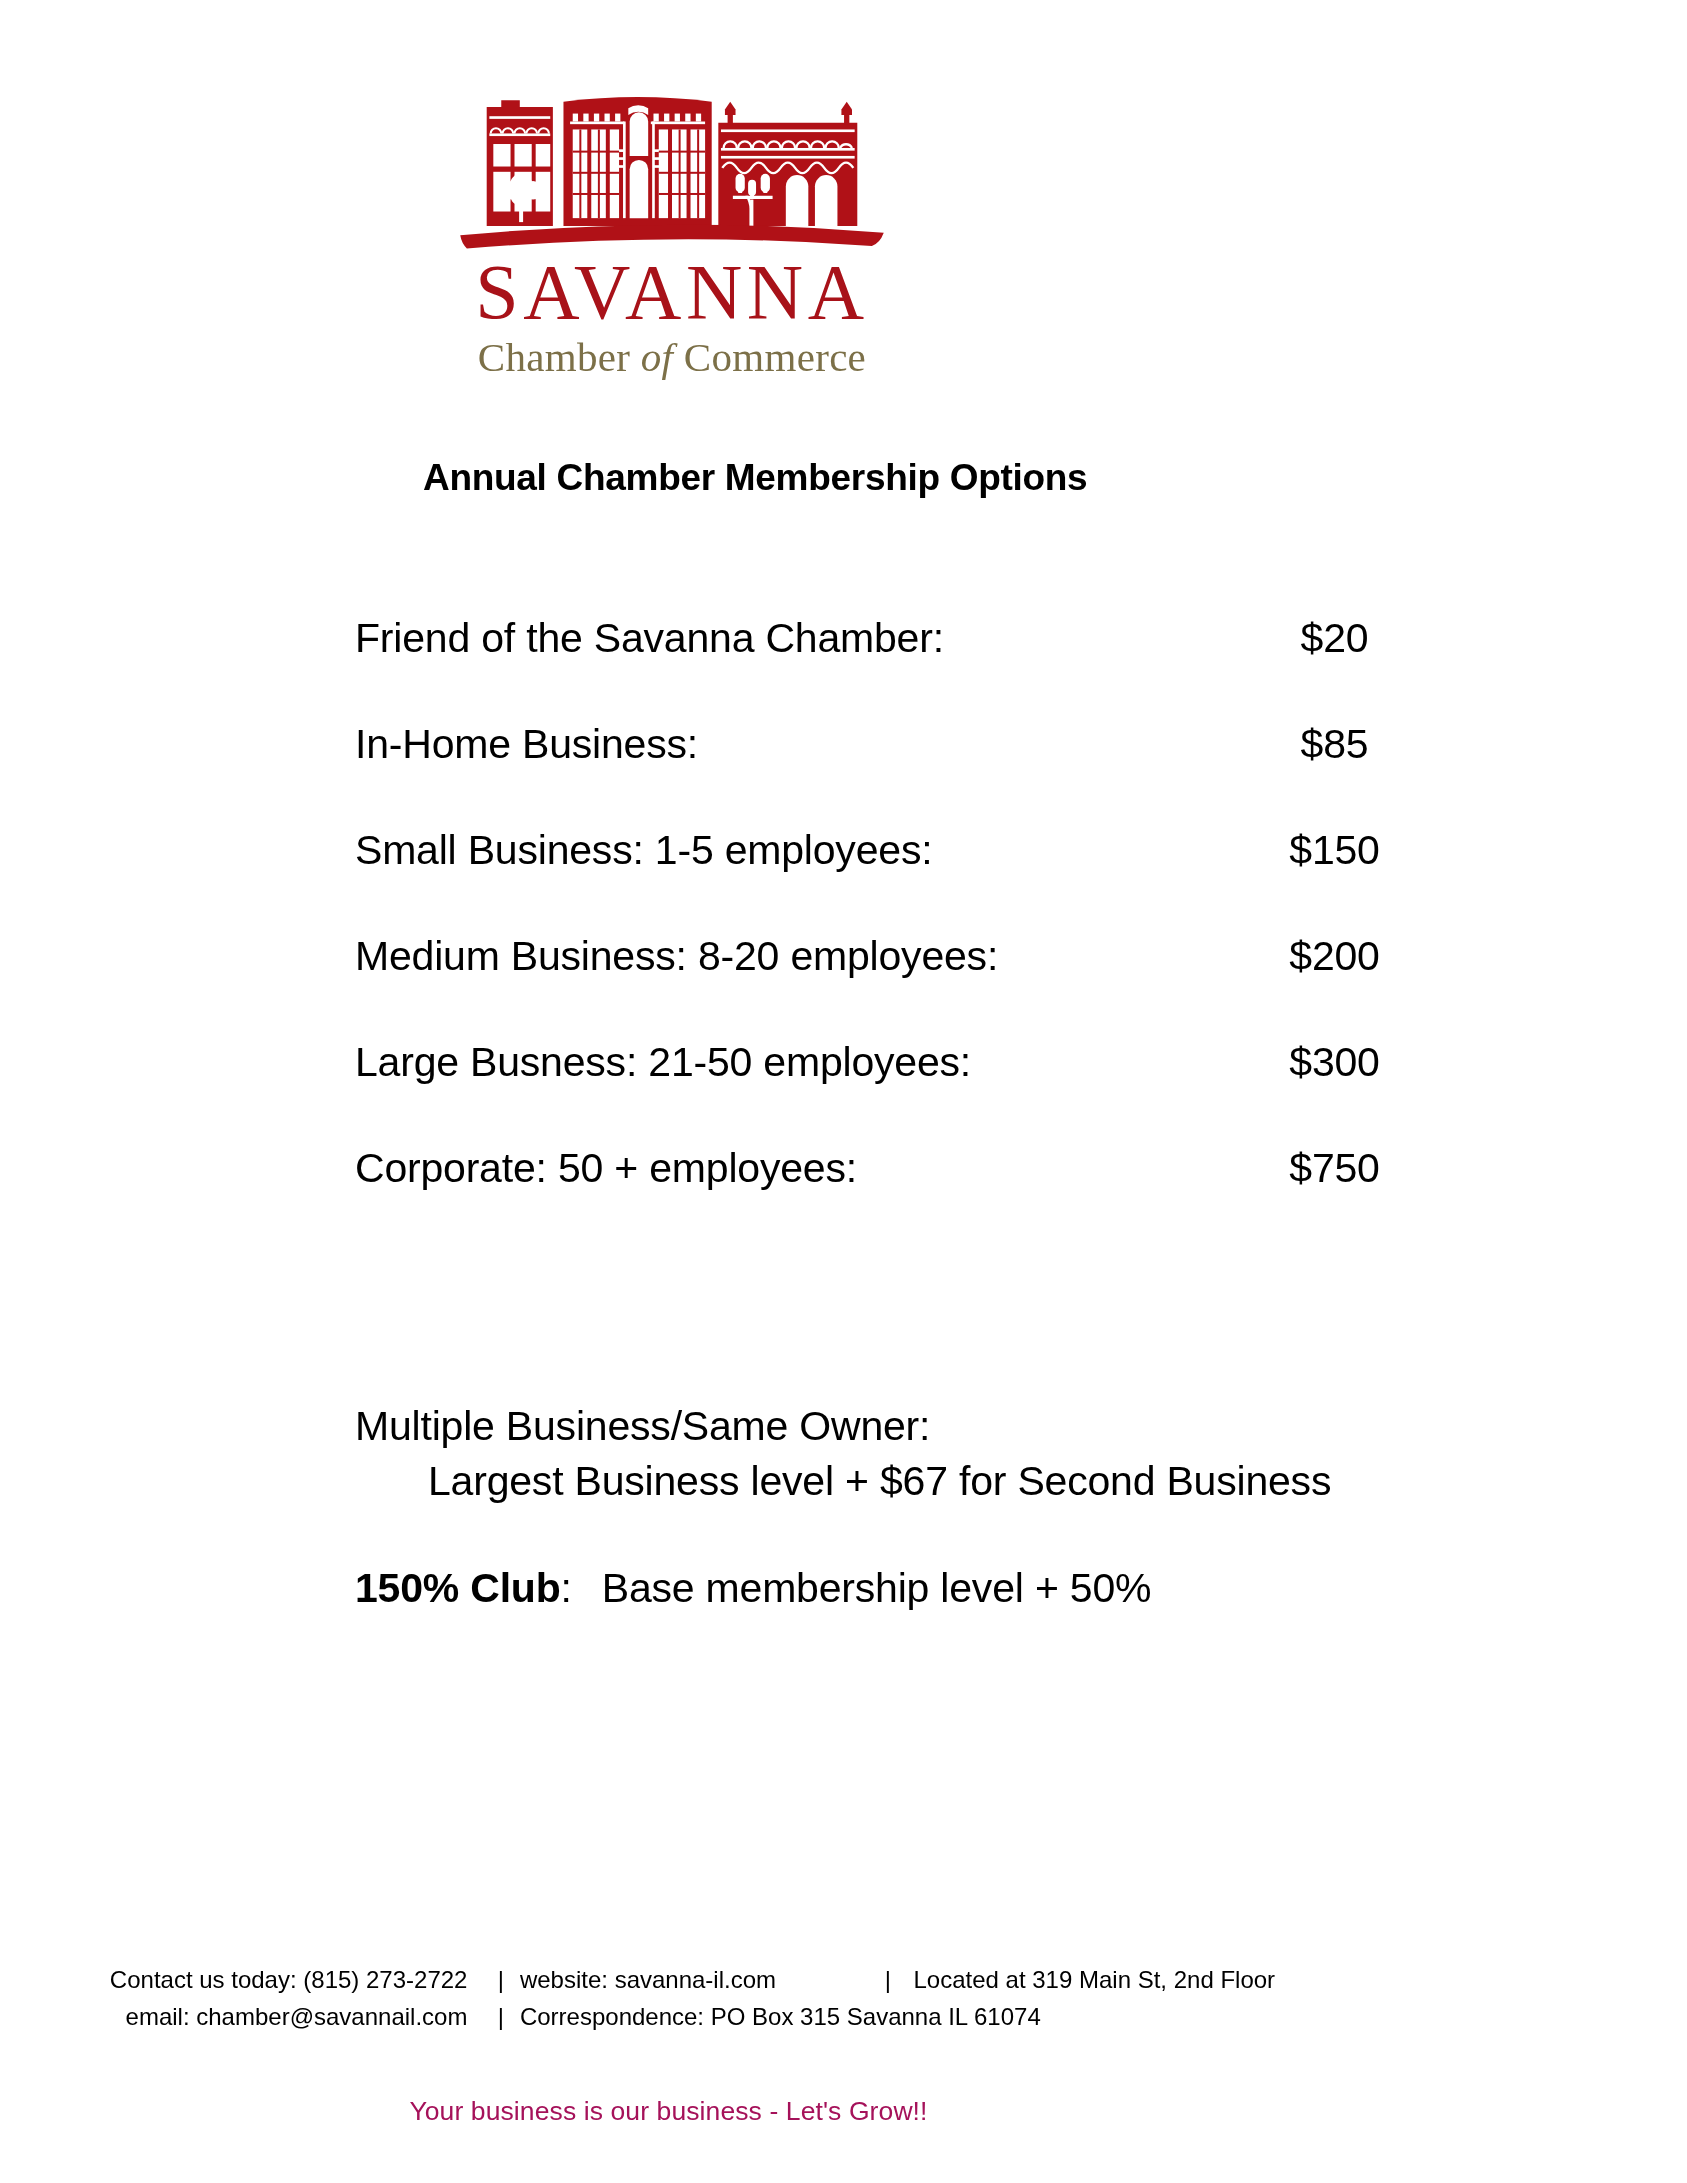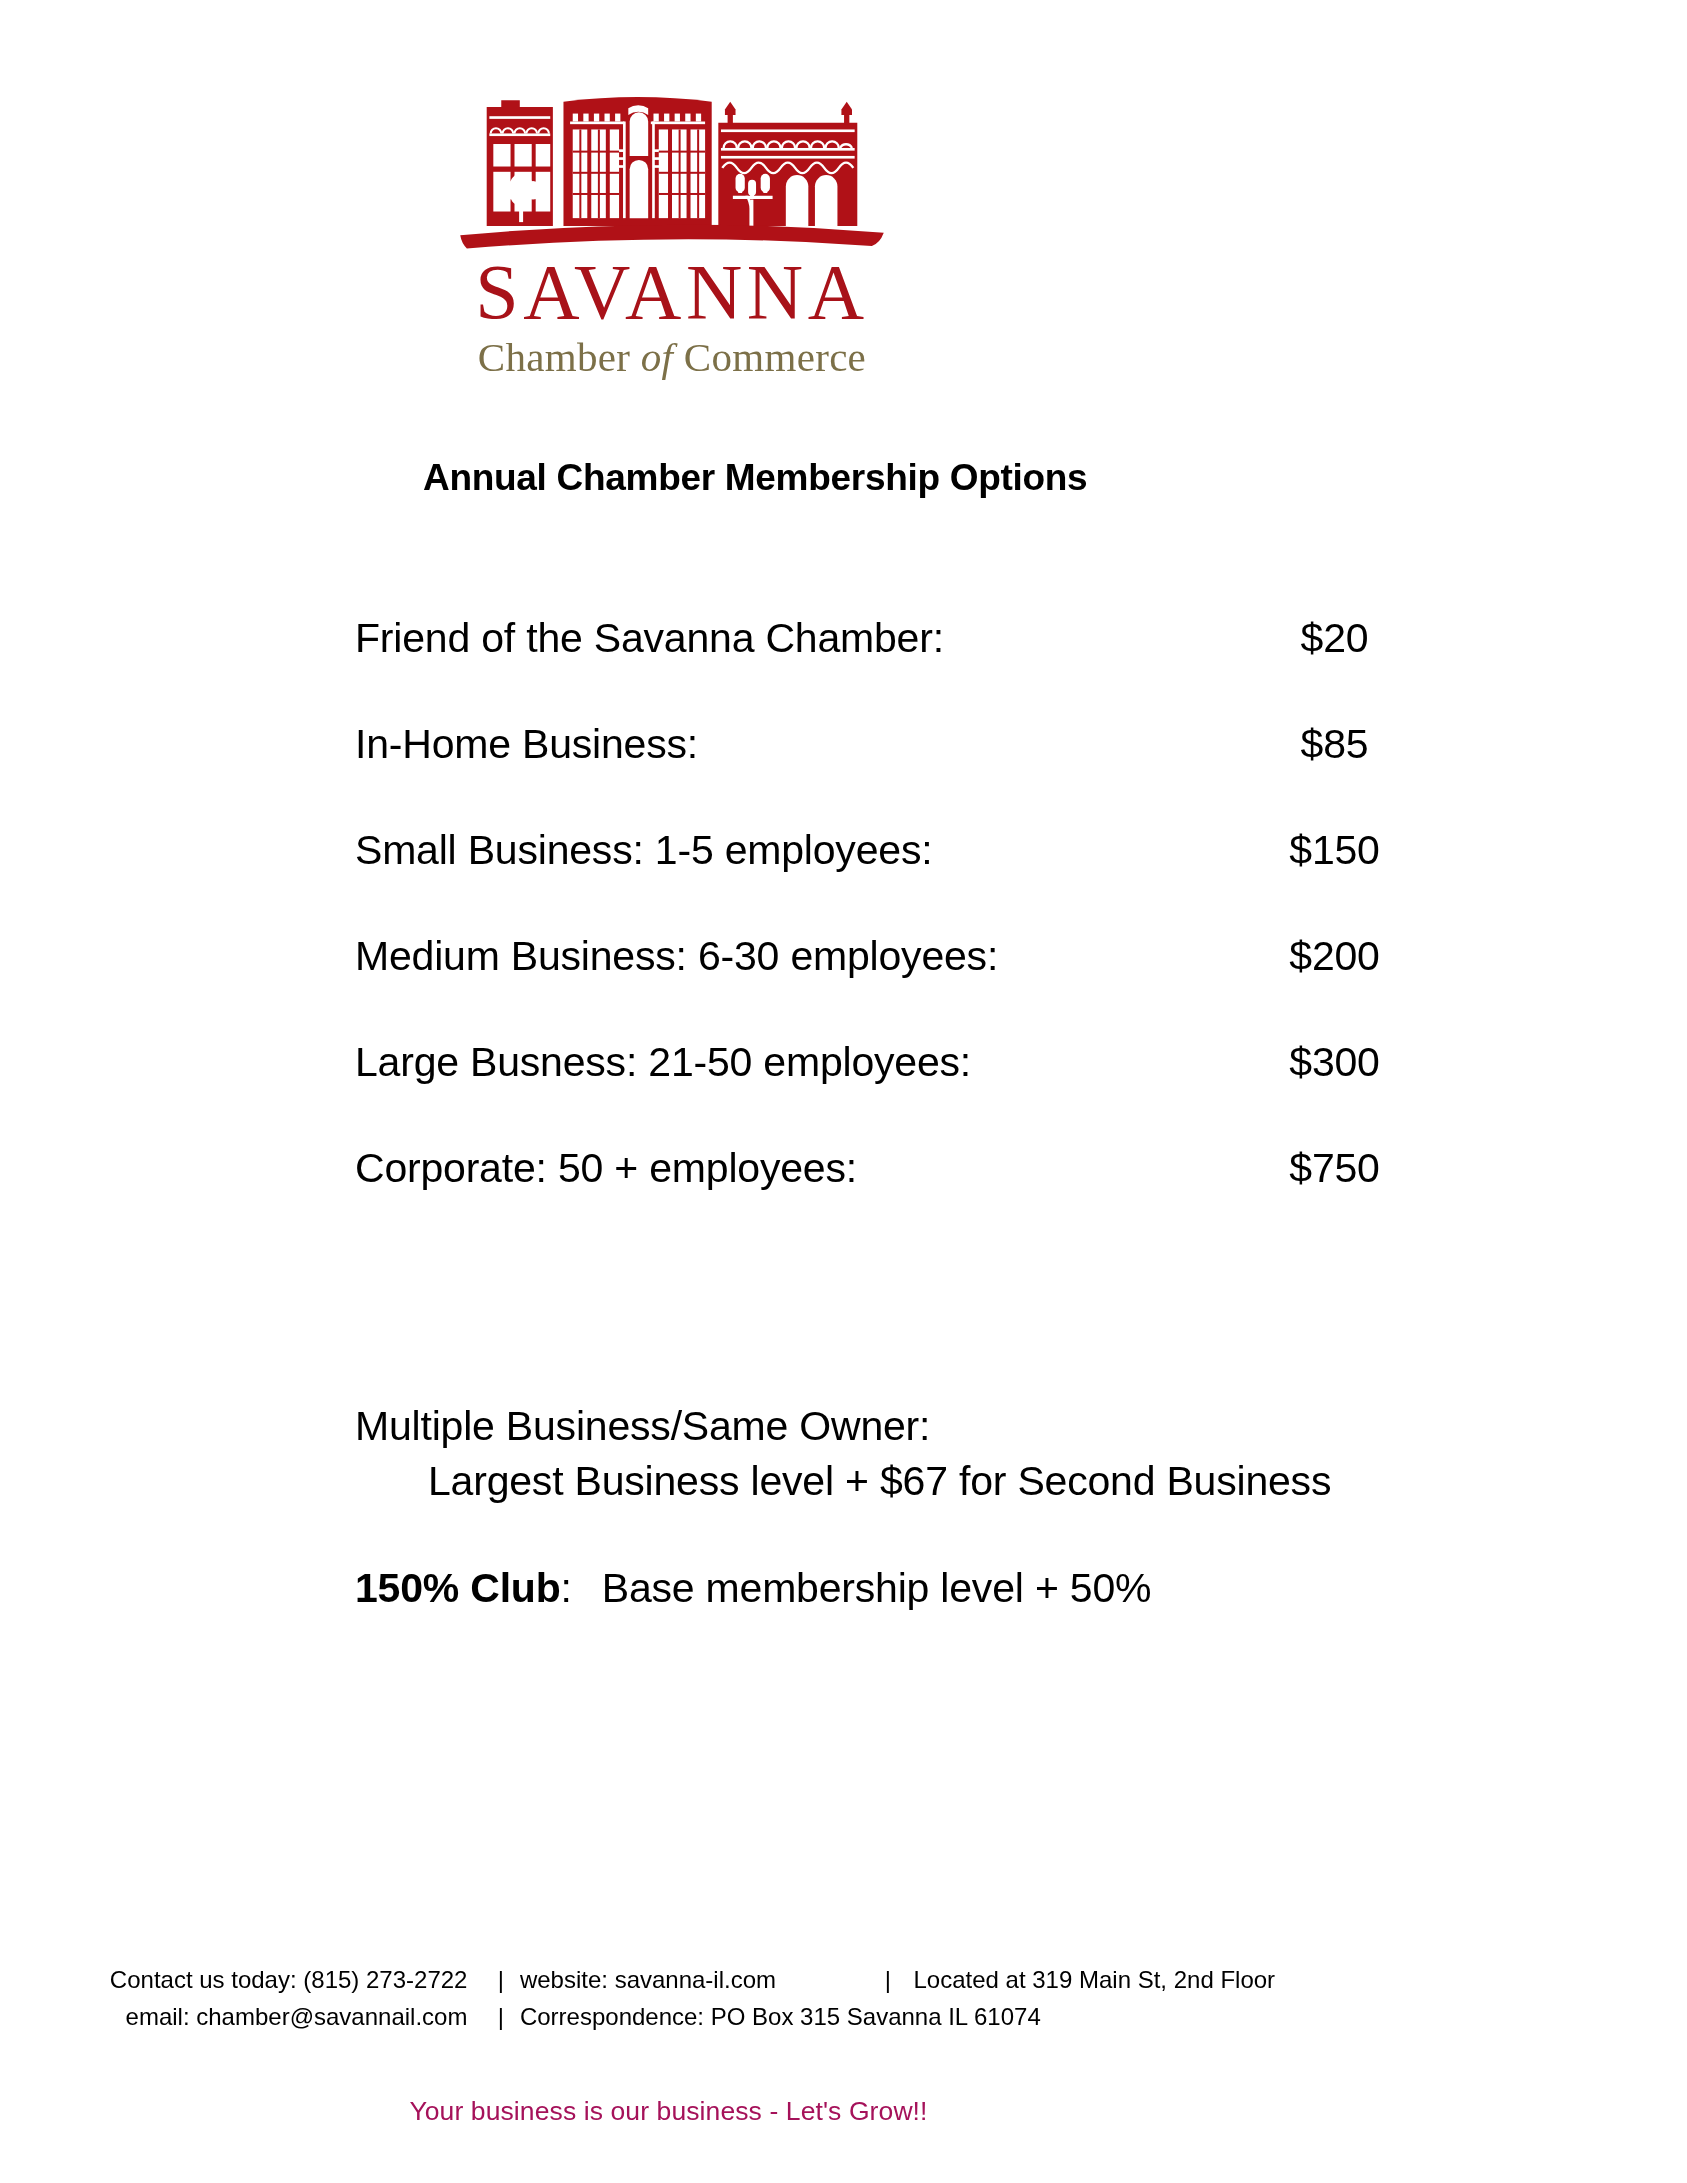--- a/index.html
+++ b/index.html
@@ -338,21 +338,21 @@
     <div class="price-label">In-Home Business:</div>
     <div class="price-value">$85</div>
   </div>
 
   <div class="price-row">
     <div class="price-label">Small Business: 1-5 employees:</div>
     <div class="price-value">$150</div>
   </div>
 
   <div class="price-row">
-    <div class="price-label">Medium Business:  6-30 employees:</div>
+    <div class="price-label">Medium Business:  8-20 employees:</div>
     <div class="price-value">$200</div>
   </div>
 
   <div class="price-row">
     <div class="price-label">Large Busness:  21-50 employees:</div>
     <div class="price-value">$300</div>
   </div>
 
   <div class="price-row">
     <div class="price-label">Corporate:  50 + employees:</div>

